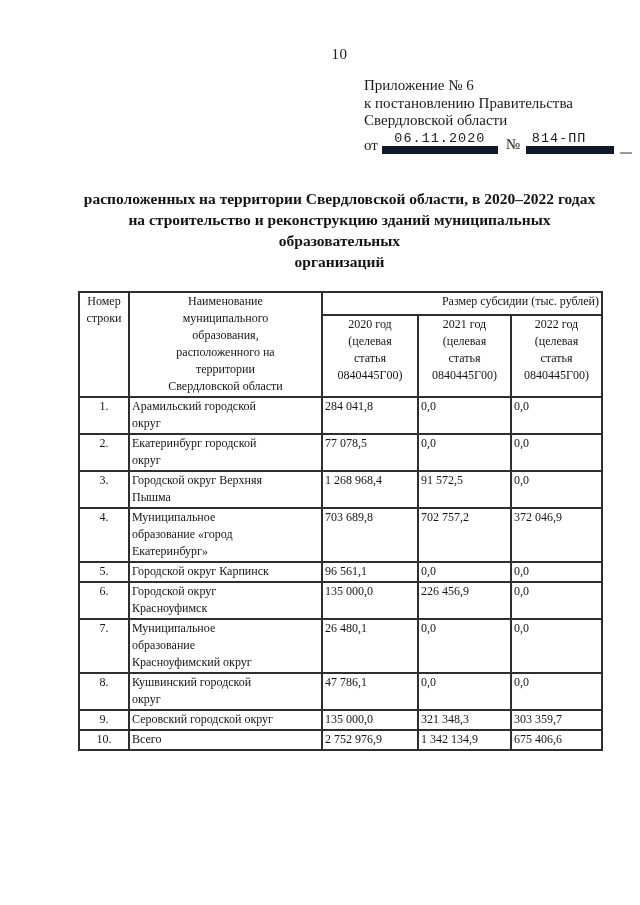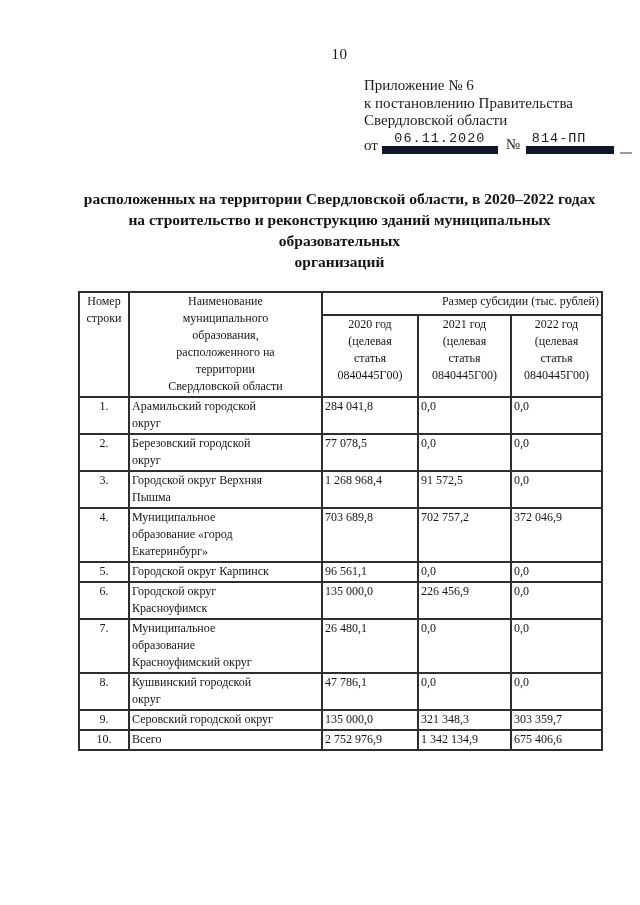--- a/index.html
+++ b/index.html
@@ -144,21 +144,21 @@
       <tr>
         <td class="cell-num">1.</td>
         <td class="cell-name">Арамильский городской
 округ</td>
         <td class="cell-val">284 041,8</td>
         <td class="cell-val">0,0</td>
         <td class="cell-val">0,0</td>
       </tr>
       <tr>
         <td class="cell-num">2.</td>
-        <td class="cell-name">Березовский городской
+        <td class="cell-name">Екатеринбург городской
 округ</td>
         <td class="cell-val">77 078,5</td>
         <td class="cell-val">0,0</td>
         <td class="cell-val">0,0</td>
       </tr>
       <tr>
         <td class="cell-num">3.</td>
         <td class="cell-name">Городской округ Верхняя
 Пышма</td>
         <td class="cell-val">1 268 968,4</td>

